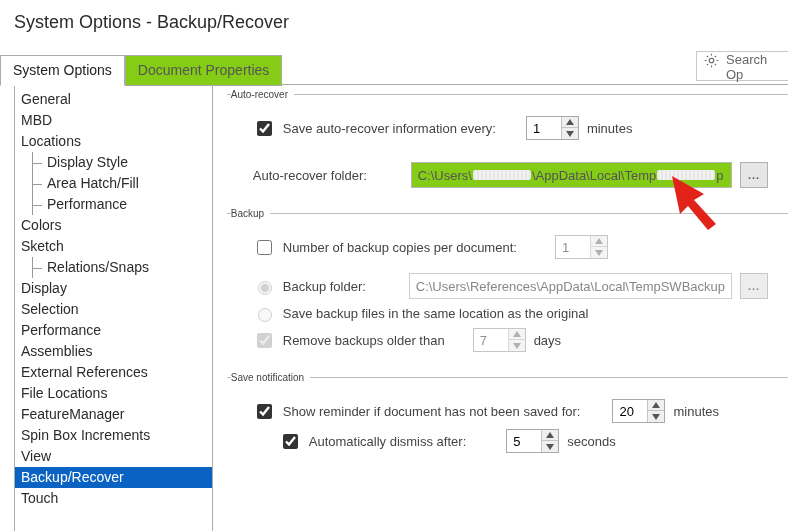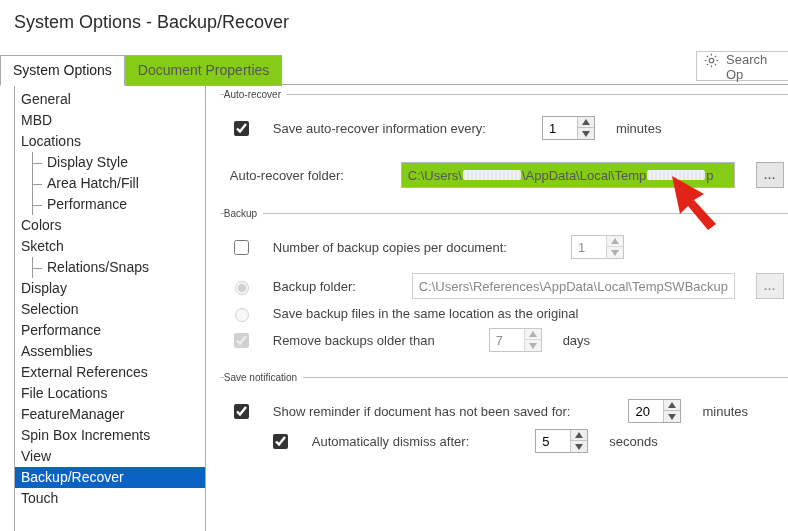--- a/index.html
+++ b/index.html
@@ -126,22 +126,22 @@
   }
   fieldset > legend {
     font-size: 10px;
     color: #444;
     padding: 0 6px 0 0;
     margin-left: -6px;
   }
   .row {
     display: flex;
     align-items: center;
-    gap: 21px;
-    margin: 6px 0;
+    gap: 8px;
+    margin: 6px 16px;
   }
   .row label.inline { color: #444; }
   .row.disabled { color: #9a9a9a; }
 
   input[type="checkbox"] {
     width: 15px; height: 15px;
     accent-color: #333;
   }
   input[type="radio"] {
     width: 14px; height: 14px;

